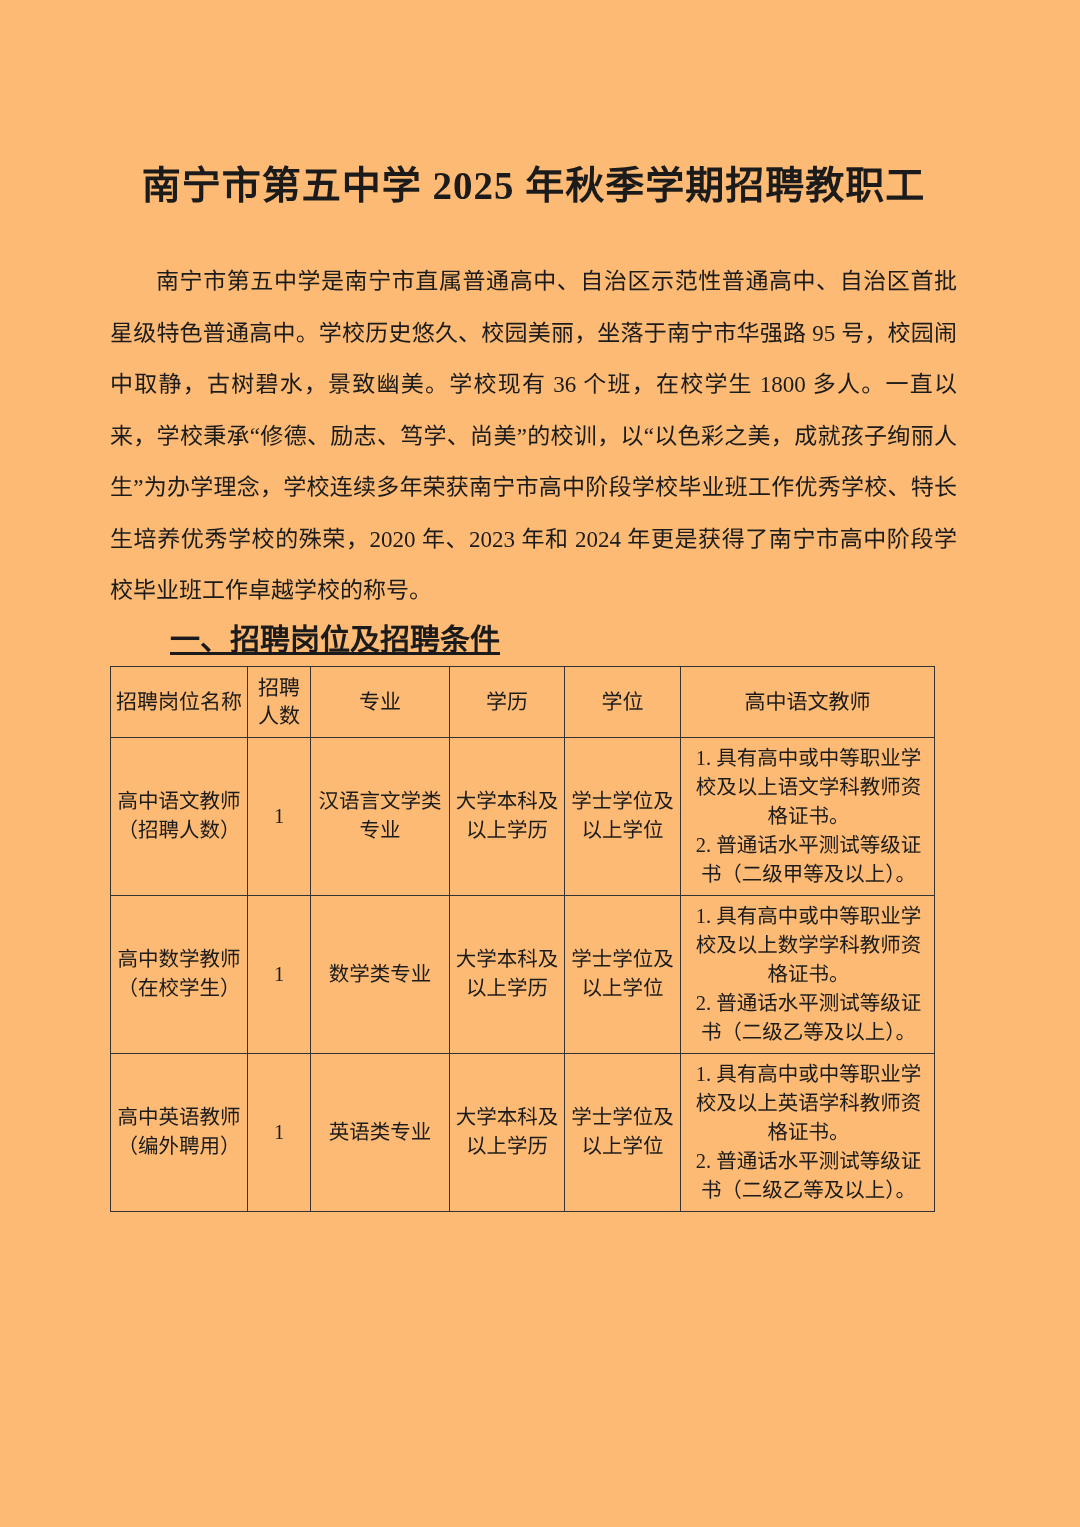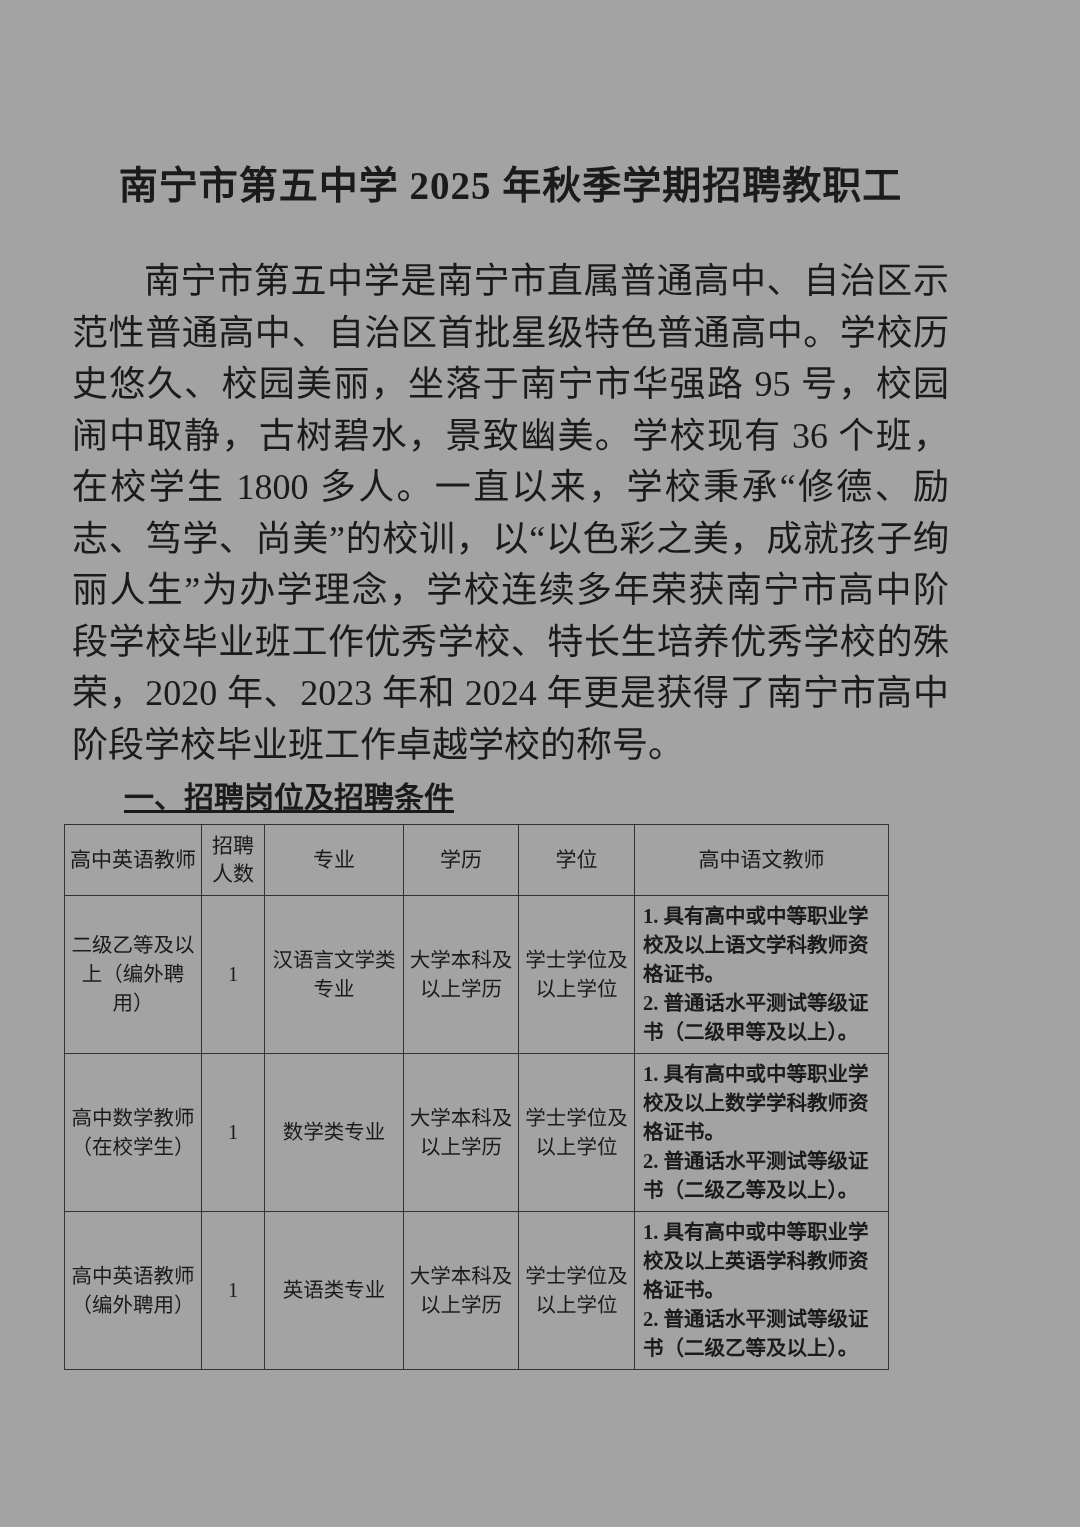--- a/index.html
+++ b/index.html
@@ -5,43 +5,43 @@
   html, body {
     margin: 0;
     padding: 0;
     background: #ffffff;
   }
   .page {
     position: relative;
     width: 1080px;
     height: 1527px;
     margin: 0 auto;
-    background: #a3a3a3;
+    background: #fdba74;
     box-sizing: border-box;
-    padding: 157px 123px 0 64px;
+    padding: 157px 123px 0 110px;
     color: #1b1b1b;
     overflow: hidden;
   }
   .doc-title {
     font-family: "Liberation Serif", "DejaVu Serif", serif;
     font-weight: bold;
     font-size: 39px;
     line-height: 57px;
     text-align: center;
     margin: 0 0 42px 0;
     letter-spacing: 1px;
   }
   .body-para {
     font-family: "Liberation Serif", "DejaVu Serif", serif;
-    font-size: 36px;
+    font-size: 23px;
     line-height: 51.5px;
     text-align: justify;
     text-justify: inter-ideograph;
     text-indent: 2em;
-    margin: 8px;
+    margin: 0;
     word-break: break-all;
   }
   .section-heading {
     font-family: "Liberation Sans", "DejaVu Sans", sans-serif;
     font-weight: bold;
     font-size: 30px;
     line-height: 38px;
     margin: 4px 0 7px 0;
     text-indent: 2em;
     text-decoration: underline;
@@ -76,22 +76,21 @@
     word-break: break-all;
   }
   table.recruit-table tbody tr {
     height: 129px;
   }
   table.recruit-table td.qual-cell {
     text-align: left;
     padding: 6px 6px 6px 8px;
   }
   table.recruit-table td.qual-cell div {
-    text-align: left;
-    font-weight: bold;
+    text-align: center;
   }
 </style>
 </head>
 <body>
 
 <div class="page">
 
   <h1 class="doc-title">
     <span>南宁市第五中学 2025 年秋季学期招聘教职工</span><br>
   </h1>
@@ -105,31 +104,31 @@
     <colgroup>
         <col style="width: 137px;">
         <col style="width: 63px;">
         <col style="width: 139px;">
         <col style="width: 115px;">
         <col style="width: 116px;">
         <col style="width: 254px;">
       </colgroup>
     <thead>
       <tr id="thead-row">
-          <th>高中英语教师</th>
+          <th>招聘岗位名称</th>
           <th>招聘人数</th>
           <th>专业</th>
           <th>学历</th>
           <th>学位</th>
           <th>高中语文教师</th>
         </tr>
     </thead>
     <tbody id="table-body">
         <tr>
-          <td>二级乙等及以上（编外聘用）</td>
+          <td>高中语文教师（招聘人数）</td>
           <td>1</td>
           <td>汉语言文学类专业</td>
           <td>大学本科及以上学历</td>
           <td>学士学位及以上学位</td>
           <td class="qual-cell">
             <div>1. 具有高中或中等职业学校及以上语文学科教师资格证书。</div>
             <div>2. 普通话水平测试等级证书（二级甲等及以上）。</div>
           </td>
         </tr>
         <tr>

